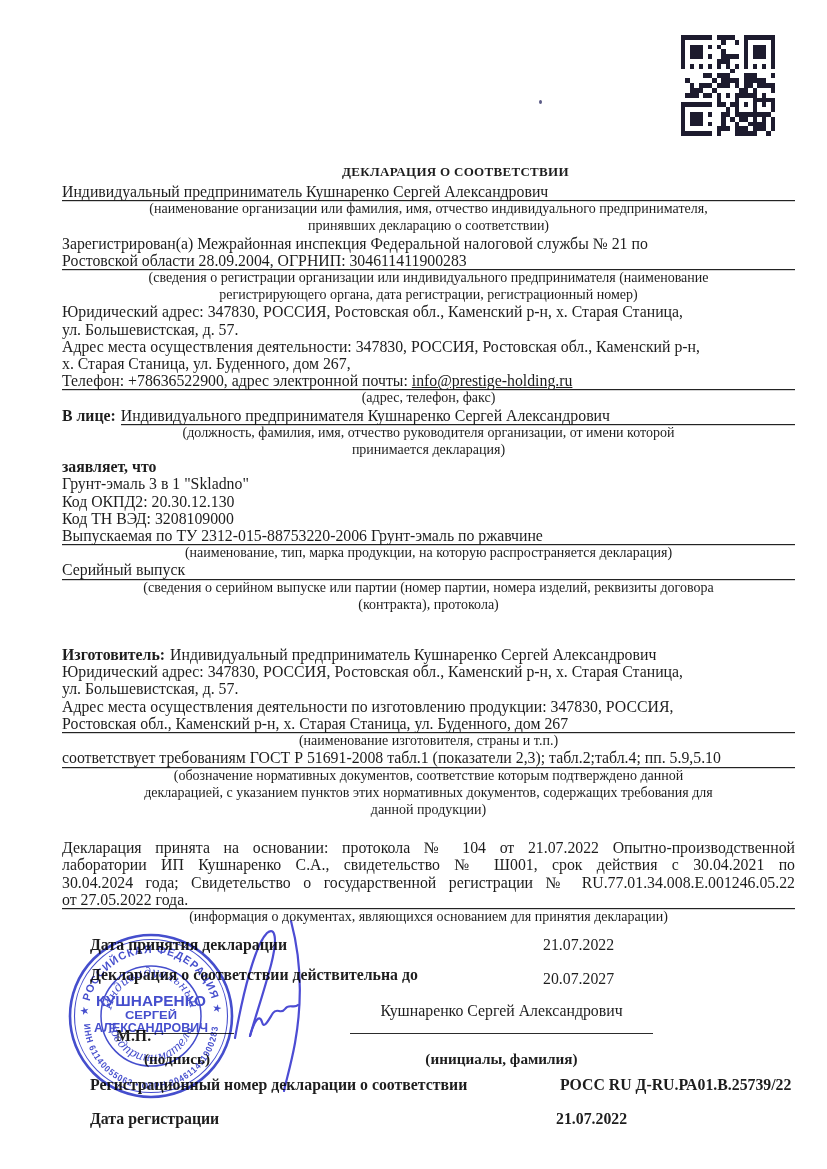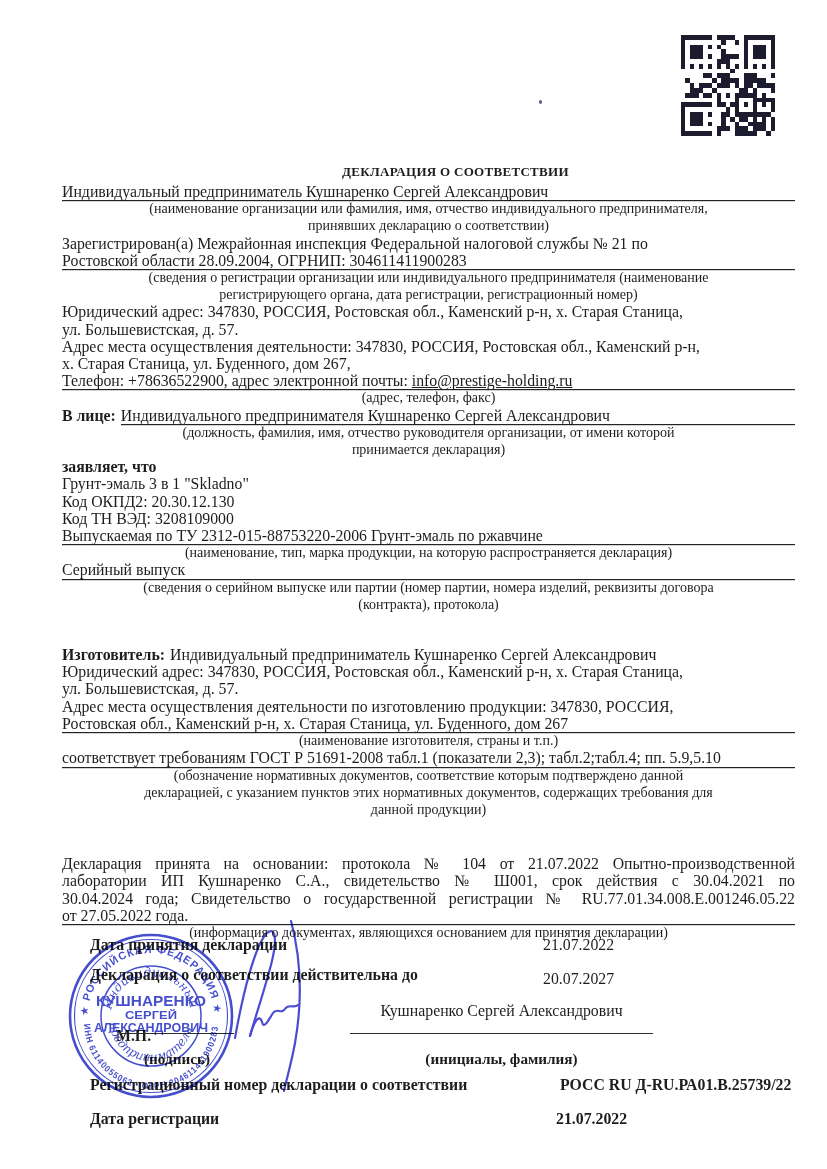--- a/index.html
+++ b/index.html
@@ -9,21 +9,21 @@
   .title{font-weight:bold;font-size:13px;line-height:23px;text-align:center;padding-left:54px;letter-spacing:.3px;}
   .ln{white-space:nowrap;}
   .u{box-shadow:0 1.2px 0 #232323;}
   .cap{text-align:center;font-size:14px;white-space:nowrap;}
   .b{font-weight:bold;}
   .lbl{font-weight:bold;margin-right:5px;}
   .flexln{display:flex;}
   .fill{flex:1;box-shadow:0 1.2px 0 #232323;}
   .jl{text-align:justify;text-align-last:justify;white-space:normal;}
   .gap-manu{margin-top:33px;}
-  .gap-basis{margin-top:37px;}
+  .gap-basis{margin-top:21px;}
   .email{text-decoration:underline;}
   .footer{position:absolute;left:62px;top:932px;width:733px;height:237px;font-size:15.8px;}
   .fitem{position:absolute;white-space:nowrap;margin-left:28px;}
   .sigline{position:absolute;border-top:1.4px solid #2c2c2c;text-align:center;font-weight:bold;
            font-size:15.2px;padding-top:16px;}
   .namecenter{position:absolute;text-align:center;}
   .stamp-wrap{position:absolute;left:64px;top:929px;width:174px;height:174px;z-index:6;
               opacity:.88;mix-blend-mode:multiply;}
   .sig-wrap{position:absolute;left:195px;top:893px;width:150px;height:212px;z-index:7;
             opacity:.92;mix-blend-mode:multiply;}

